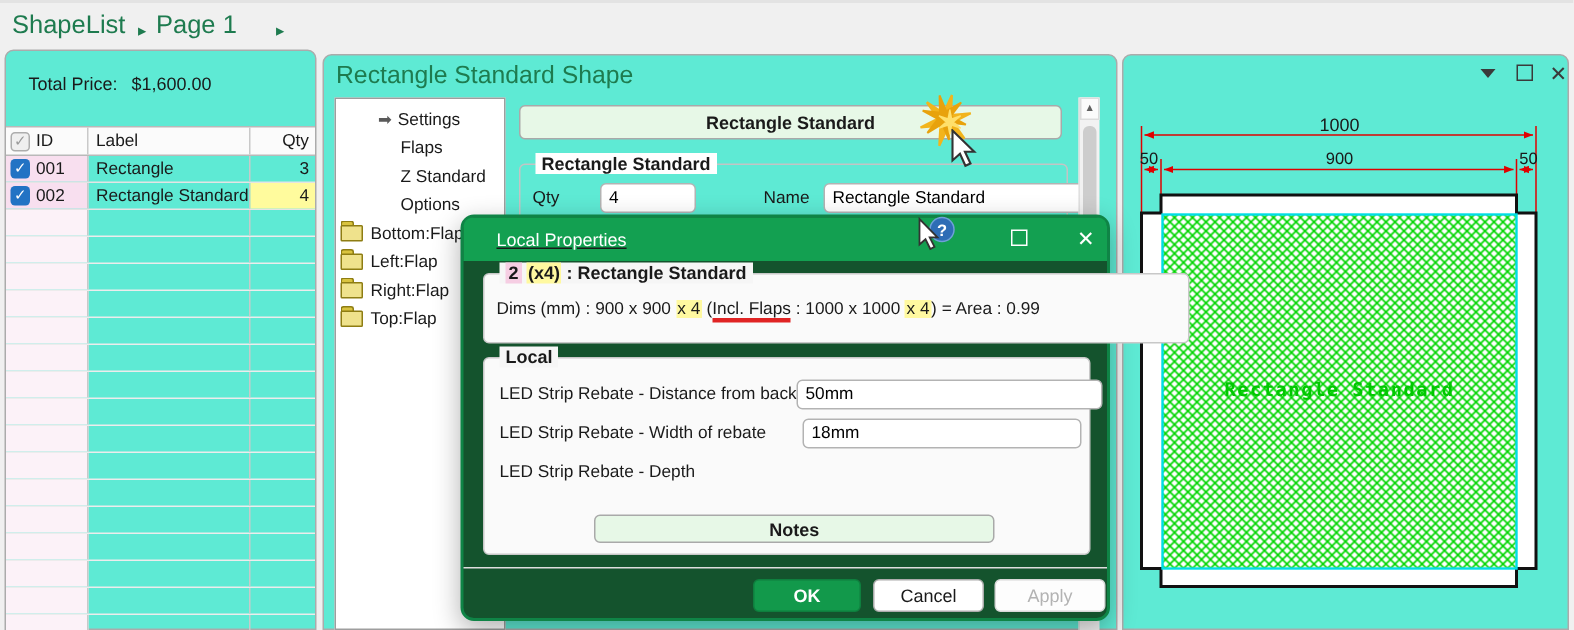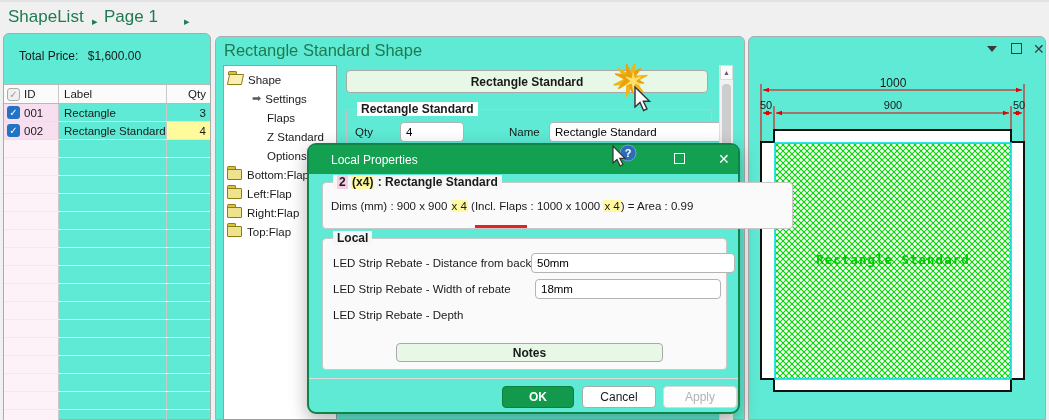--- a/index.html
+++ b/index.html
@@ -44,27 +44,27 @@
   .grp-legend { position:absolute; top:-8px; left:10px; background:#fff; padding:0 4px; font-weight:bold; font-size:12px; white-space:nowrap; }
   .tinput { background:#fff; border:1px solid #B3B3B3; border-radius:4px; font-size:11.5px; font-family:"Liberation Sans",sans-serif; padding:0 5px; height:20px; }
   .flabel { font-size:11.5px; }
 
   
   .sb-track { background:#F2F2F2; border-left:1px solid #E0E0E0; }
   .sb-btn { width:13px; height:15px; background:#FBFBFB; border:1px solid #DCDCDC; color:#616161; font-size:7px; text-align:center; line-height:14px; }
   .sb-thumb { width:9px; margin-left:2px; background:#CDCDCD; border-radius:4px; }
 
   
-  .modal { background:#5eead4; border:2px solid #0F8446; border-radius:9px; box-shadow:0 6px 18px rgba(0,0,0,.3); }
+  .modal { background:#14532d; border:2px solid #0F8446; border-radius:9px; box-shadow:0 6px 18px rgba(0,0,0,.3);text-decoration:underline; }
   .modal-title { background:#13A051; border-radius:6px 6px 0 0; height:29px; display:flex; align-items:center; color:#fff; font-size:12px; }
   .m-grp { position:absolute; border:1px solid #C8C8C8; border-radius:4px; background:#FAFAFA; }
   .m-grp .grp-legend { background:#F6F6F6; }
   .hl-y { background:#FFF9A0; padding:0 1px; }
   .hl-p { background:#F6CEE3; padding:0 2px; }
-  .red-underline { border-bottom:3px solid #E02424; padding-bottom:13px; }
+  .red-underline { border-bottom:3px solid #E02424; padding-bottom:0; }
   .btn { border-radius:4px; font-size:12px; display:flex; align-items:center; justify-content:center; }
   .btn-ok { background:#12994B; color:#fff; font-weight:bold; border:1px solid #0E7F3E; }
   .btn-cancel { background:#fff; color:#1a1a1a; border:1px solid #ABABAB; }
   .btn-apply { background:#FDFDFD; color:#B3B3B3; border:1px solid #D8D8D8; }
   .wm-sq { width:11px; height:11px; border:1.5px solid #fff; }
   .wm-x { color:#fff; font-size:14px; line-height:14px; }
 
   
   .tri-down { width:0; height:0; border-left:5px solid transparent; border-right:5px solid transparent; border-top:6px solid #3A3A3A; }
   .sq-dark { width:11px; height:11px; border:1.5px solid #3A3A3A; }
@@ -198,24 +198,20 @@
           <div class="c3"></div>
         </div>
       </div>
   </div>
 </div>
 
 <div class="abs panel" style="left:215px; top:36px; width:530px; height:384px;">
   <div class="abs crumb" style="left:8px; top:4px; font-size:16.5px;">Rectangle Standard Shape</div>
 
   <div class="abs treebox" style="left:7px; top:28px; width:114px; height:355px; padding-top:4px;">
-    <div class="tree-item" style="padding-left:4px;">
-      <span class="folder open"></span>
-      <span>Shape</span>
-    </div>
     <div class="tree-item" style="padding-left:28px;">
       <span class="tree-arrow">➡</span>
       <span>Settings</span>
     </div>
     <div class="tree-item" style="padding-left:43px;">
       <span>Flaps</span>
     </div>
     <div class="tree-item" style="padding-left:43px;">
       <span>Z Standard</span>
     </div>

